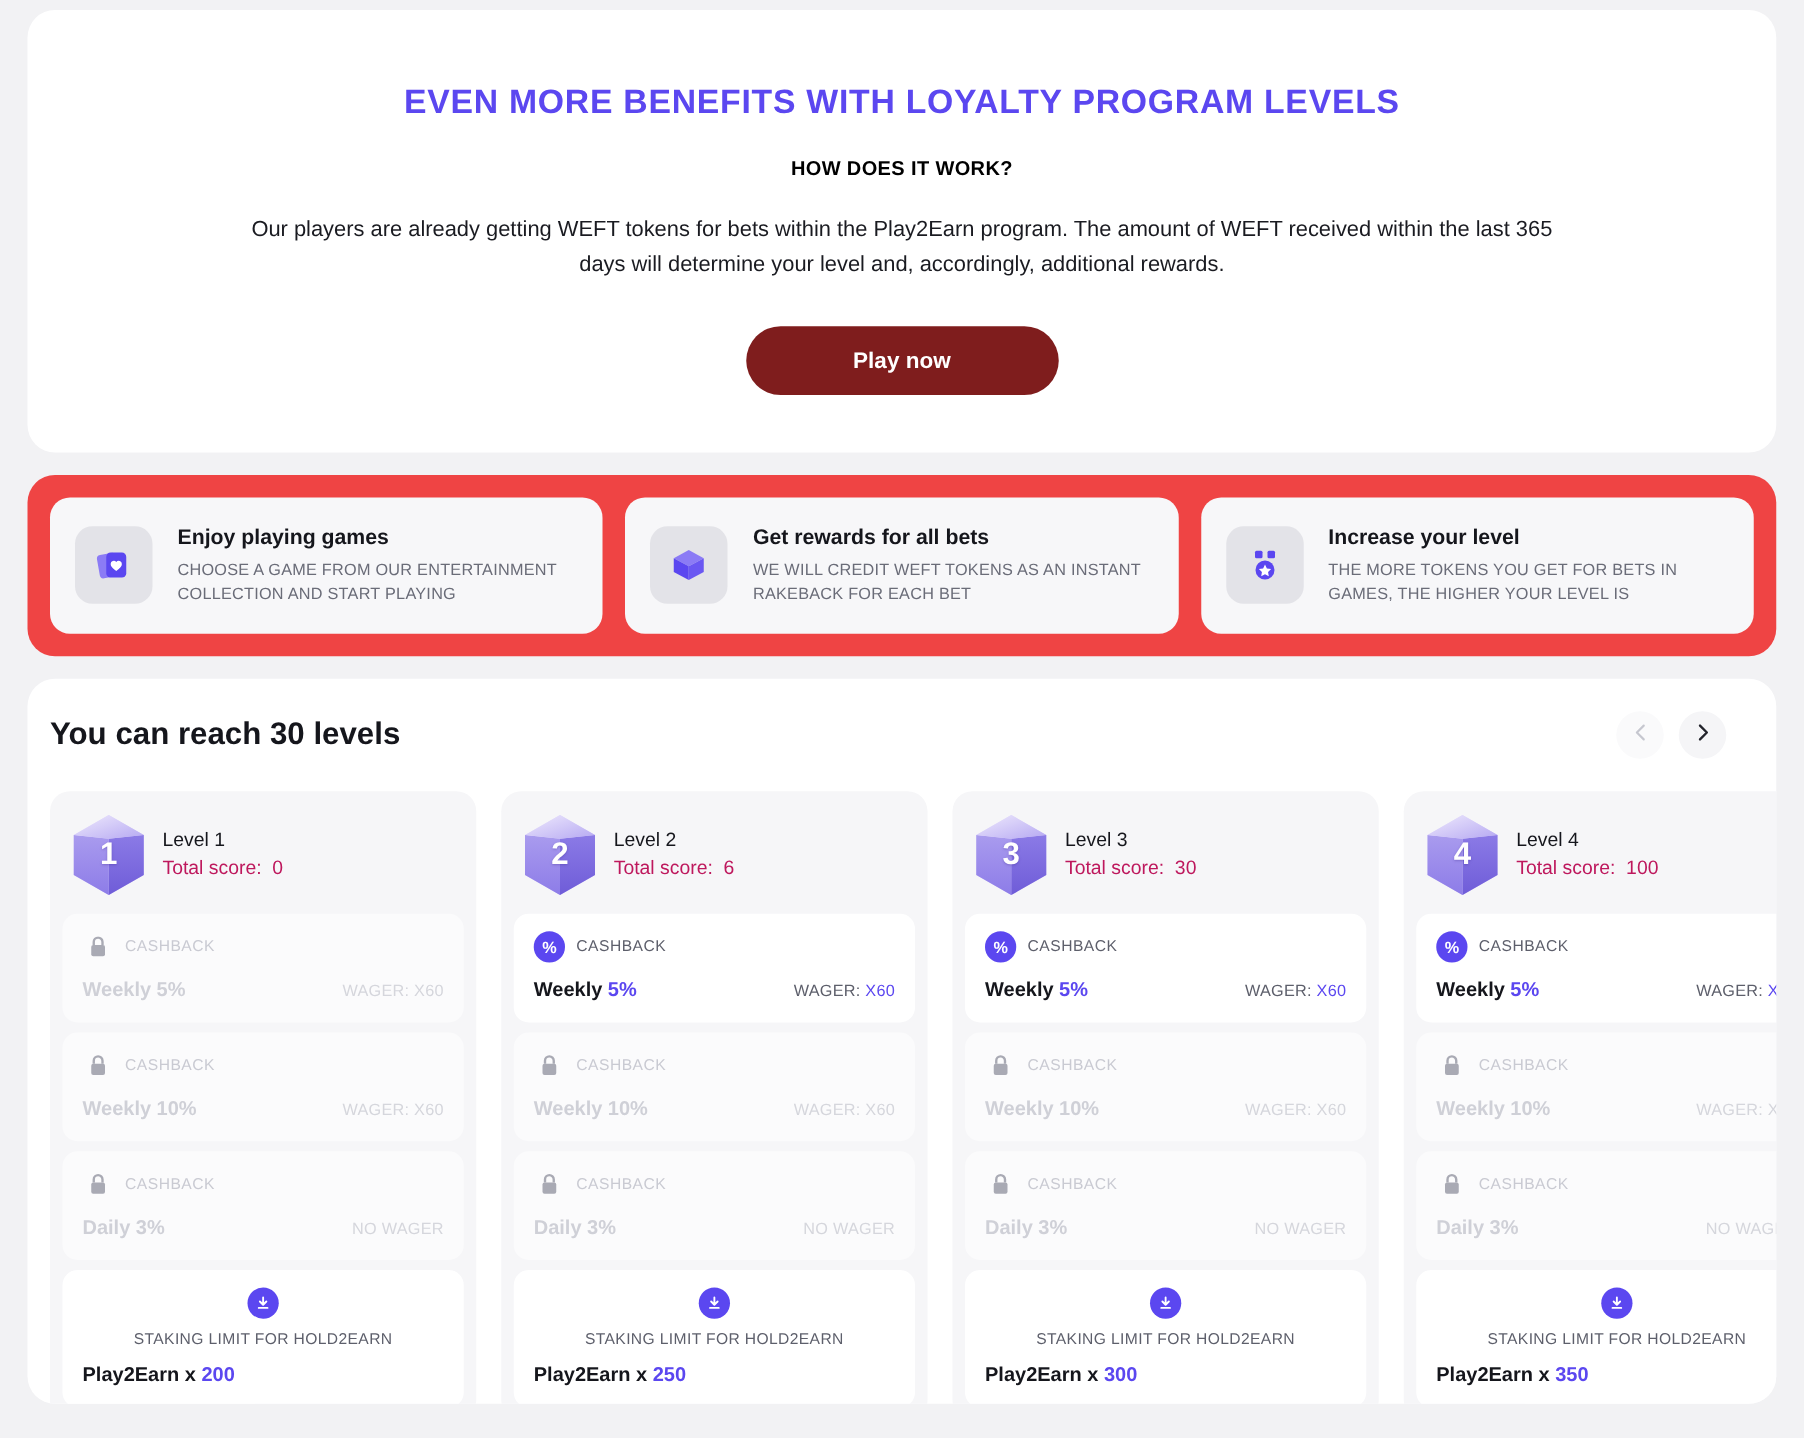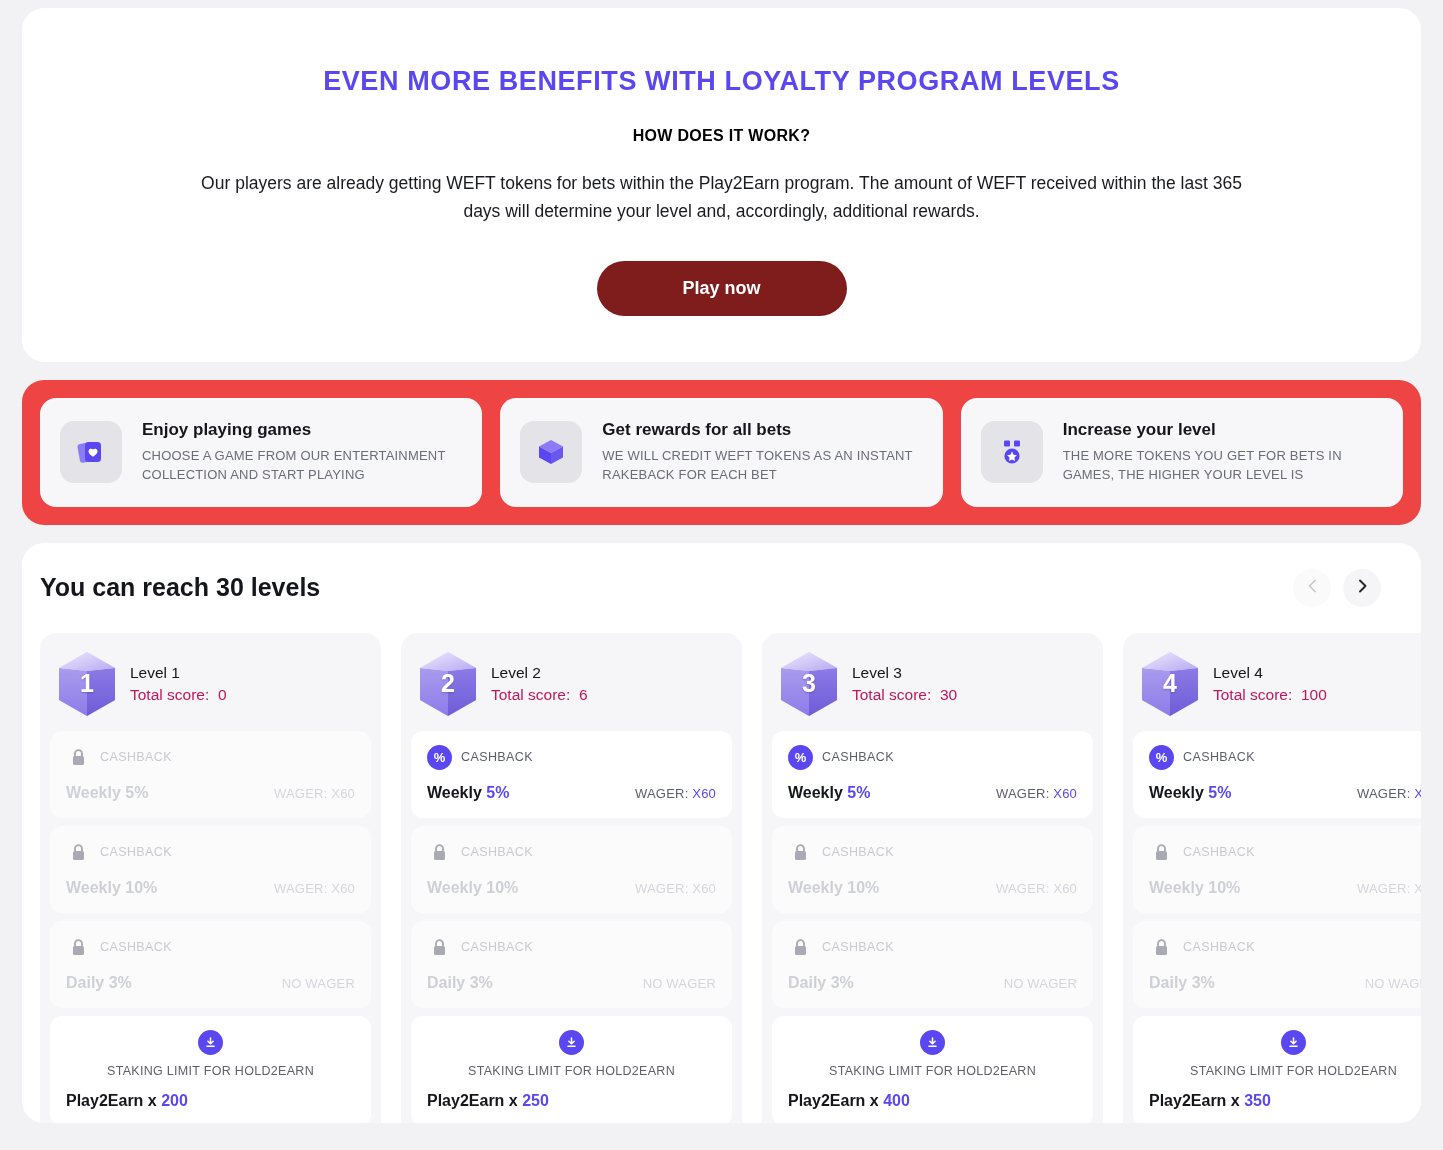--- a/index.html
+++ b/index.html
@@ -457,21 +457,21 @@
 
         <div class="staking">
           <div class="staking-top">
             <span class="badge-ico">
               <svg width="13" height="13" viewBox="0 0 13 13">
                   <path d="M6.5 2v5.2M3.9 5.2l2.6 2.6 2.6-2.6M3 10.3h7" fill="none" stroke="#fff" stroke-width="1.5" stroke-linecap="round" stroke-linejoin="round"></path>
                 </svg>
             </span>
             <span class="staking-label">STAKING LIMIT FOR HOLD2EARN</span>
           </div>
-          <div class="staking-val"><span>Play2Earn x </span><span class="accent">400</span></div>
+          <div class="staking-val"><span>Play2Earn x </span><span class="accent">300</span></div>
         </div>
       </div>
 
       <div class="level-card">
         <div class="level-head">
           <div class="level-badge">
             <svg width="62" height="66" viewBox="0 0 62 66">
               <path d="M31 1 59 17v32L31 65 3 49V17z" fill="url(#hx1a)"></path>
               <path d="M31 20 59 17v32L31 65z" fill="url(#hx1c)"></path>
               <path d="M3 17l28 3v45L3 49z" fill="url(#hx1b)"></path>

